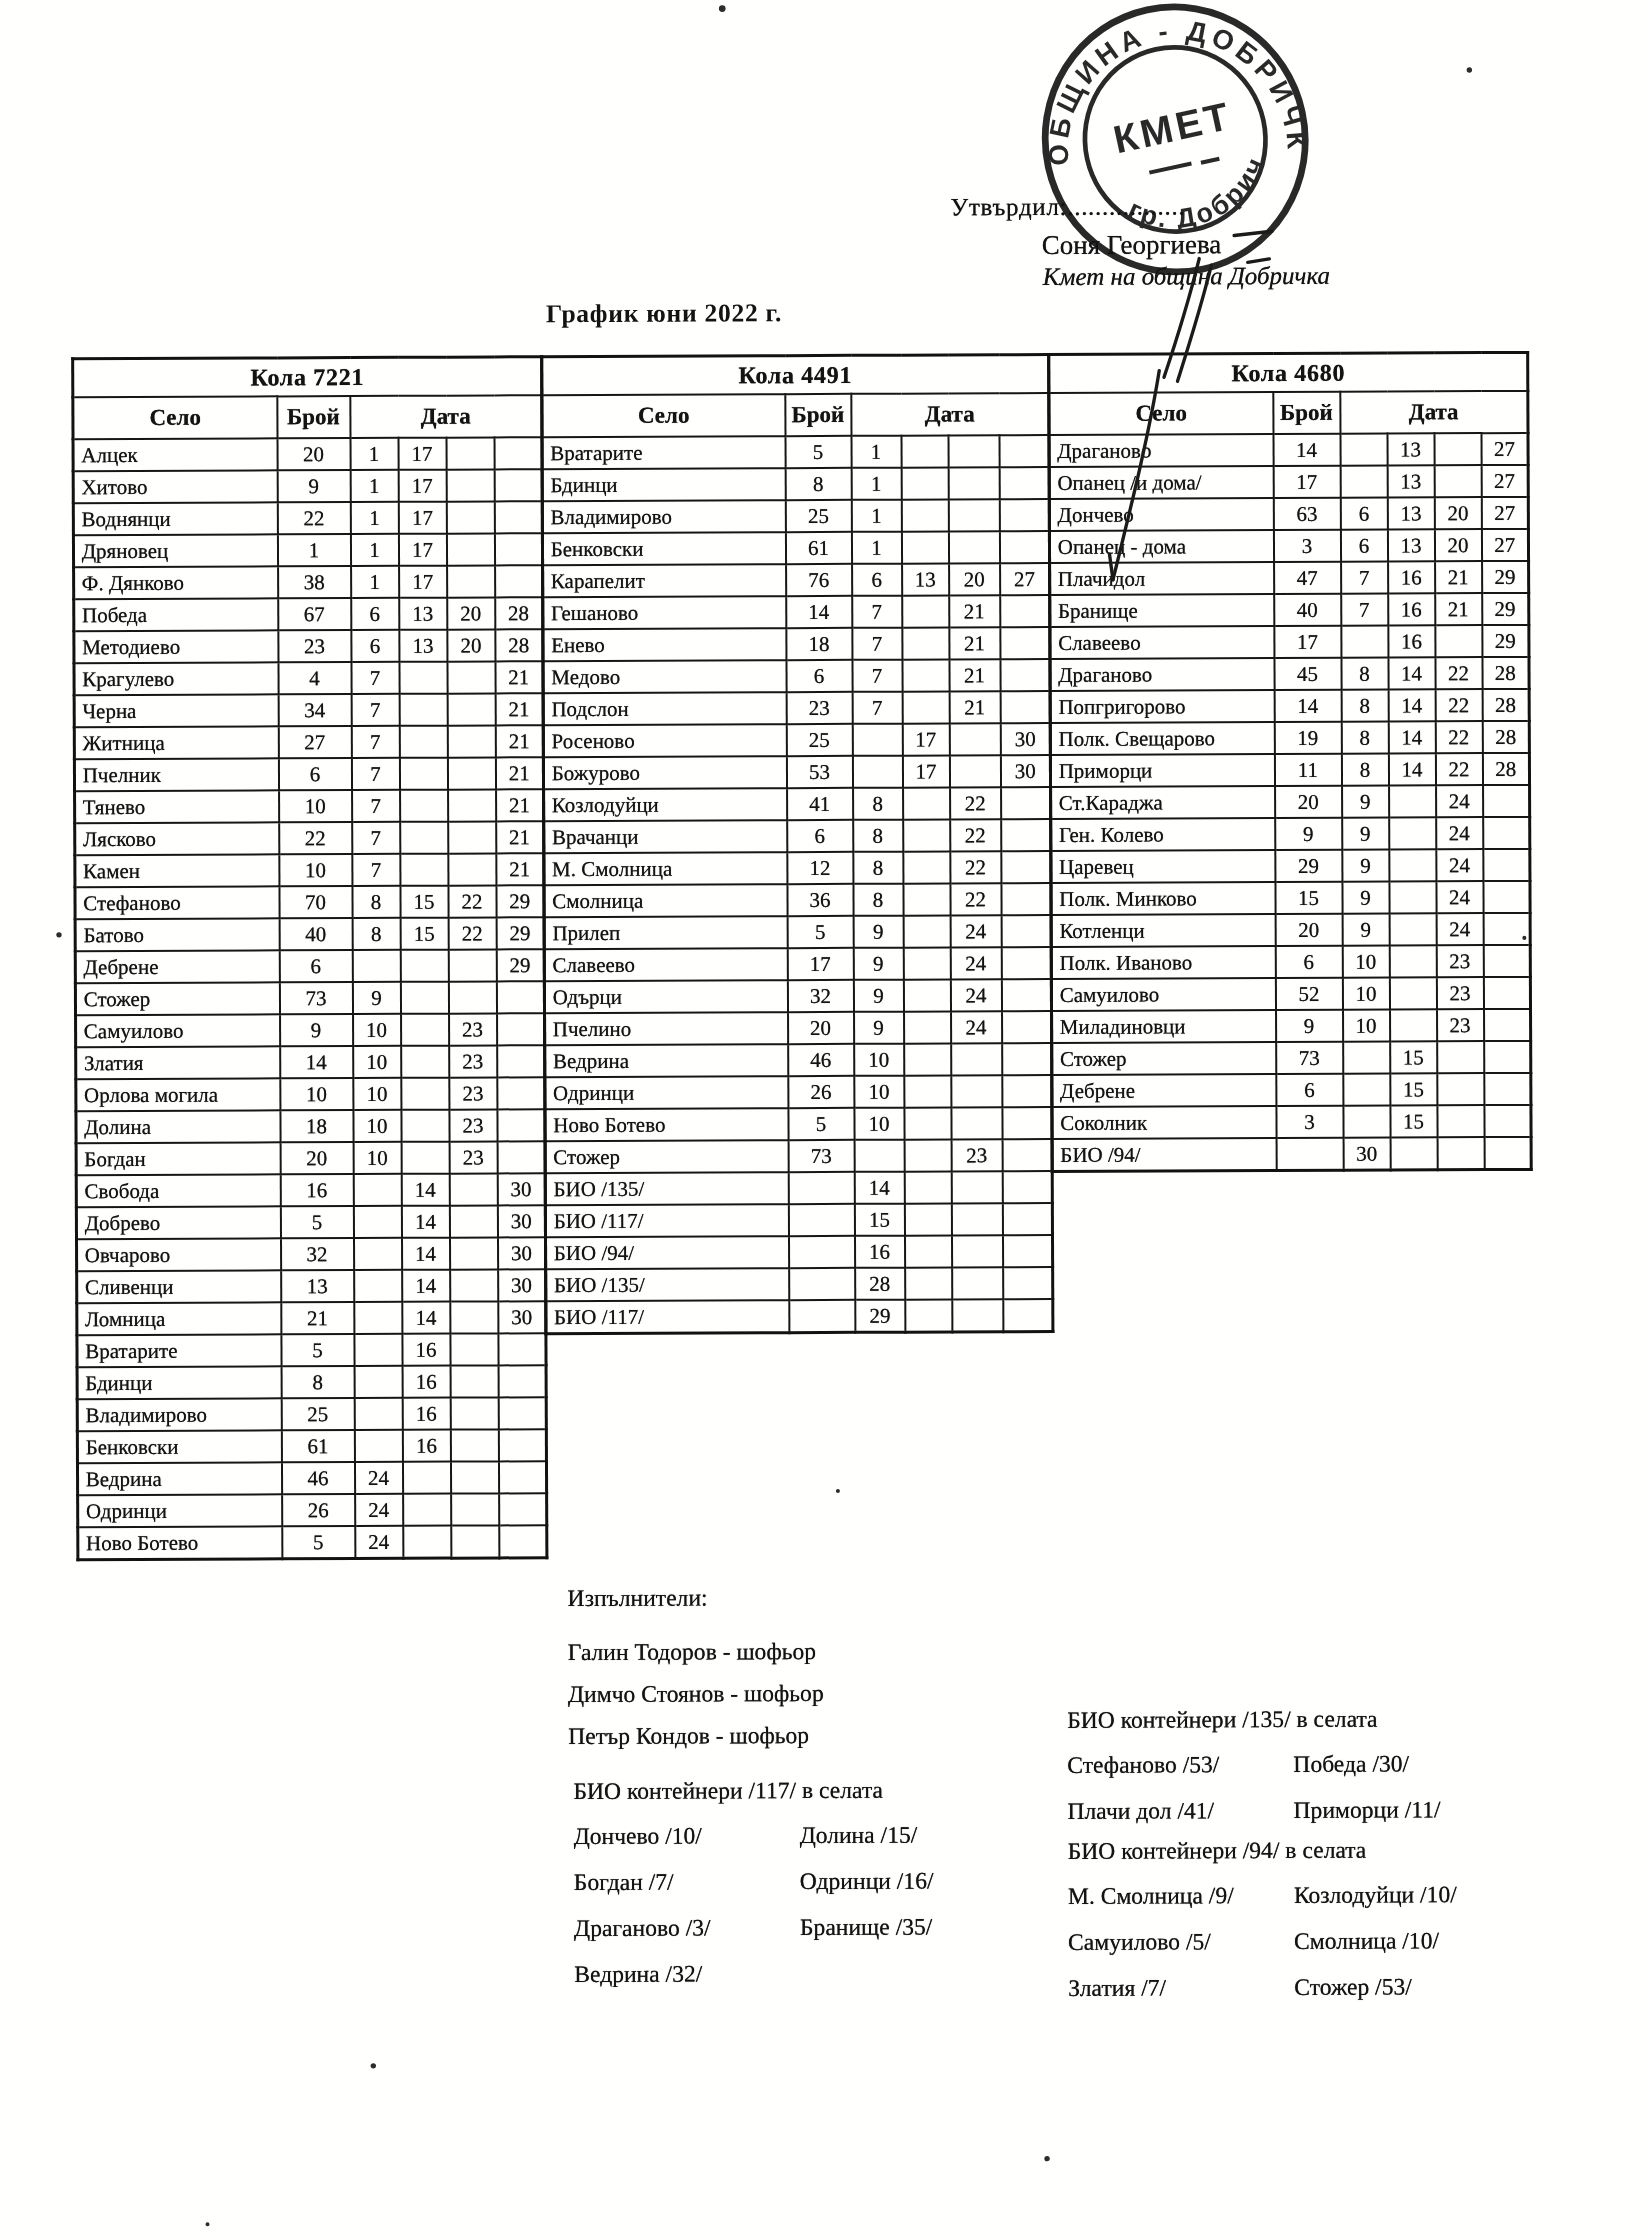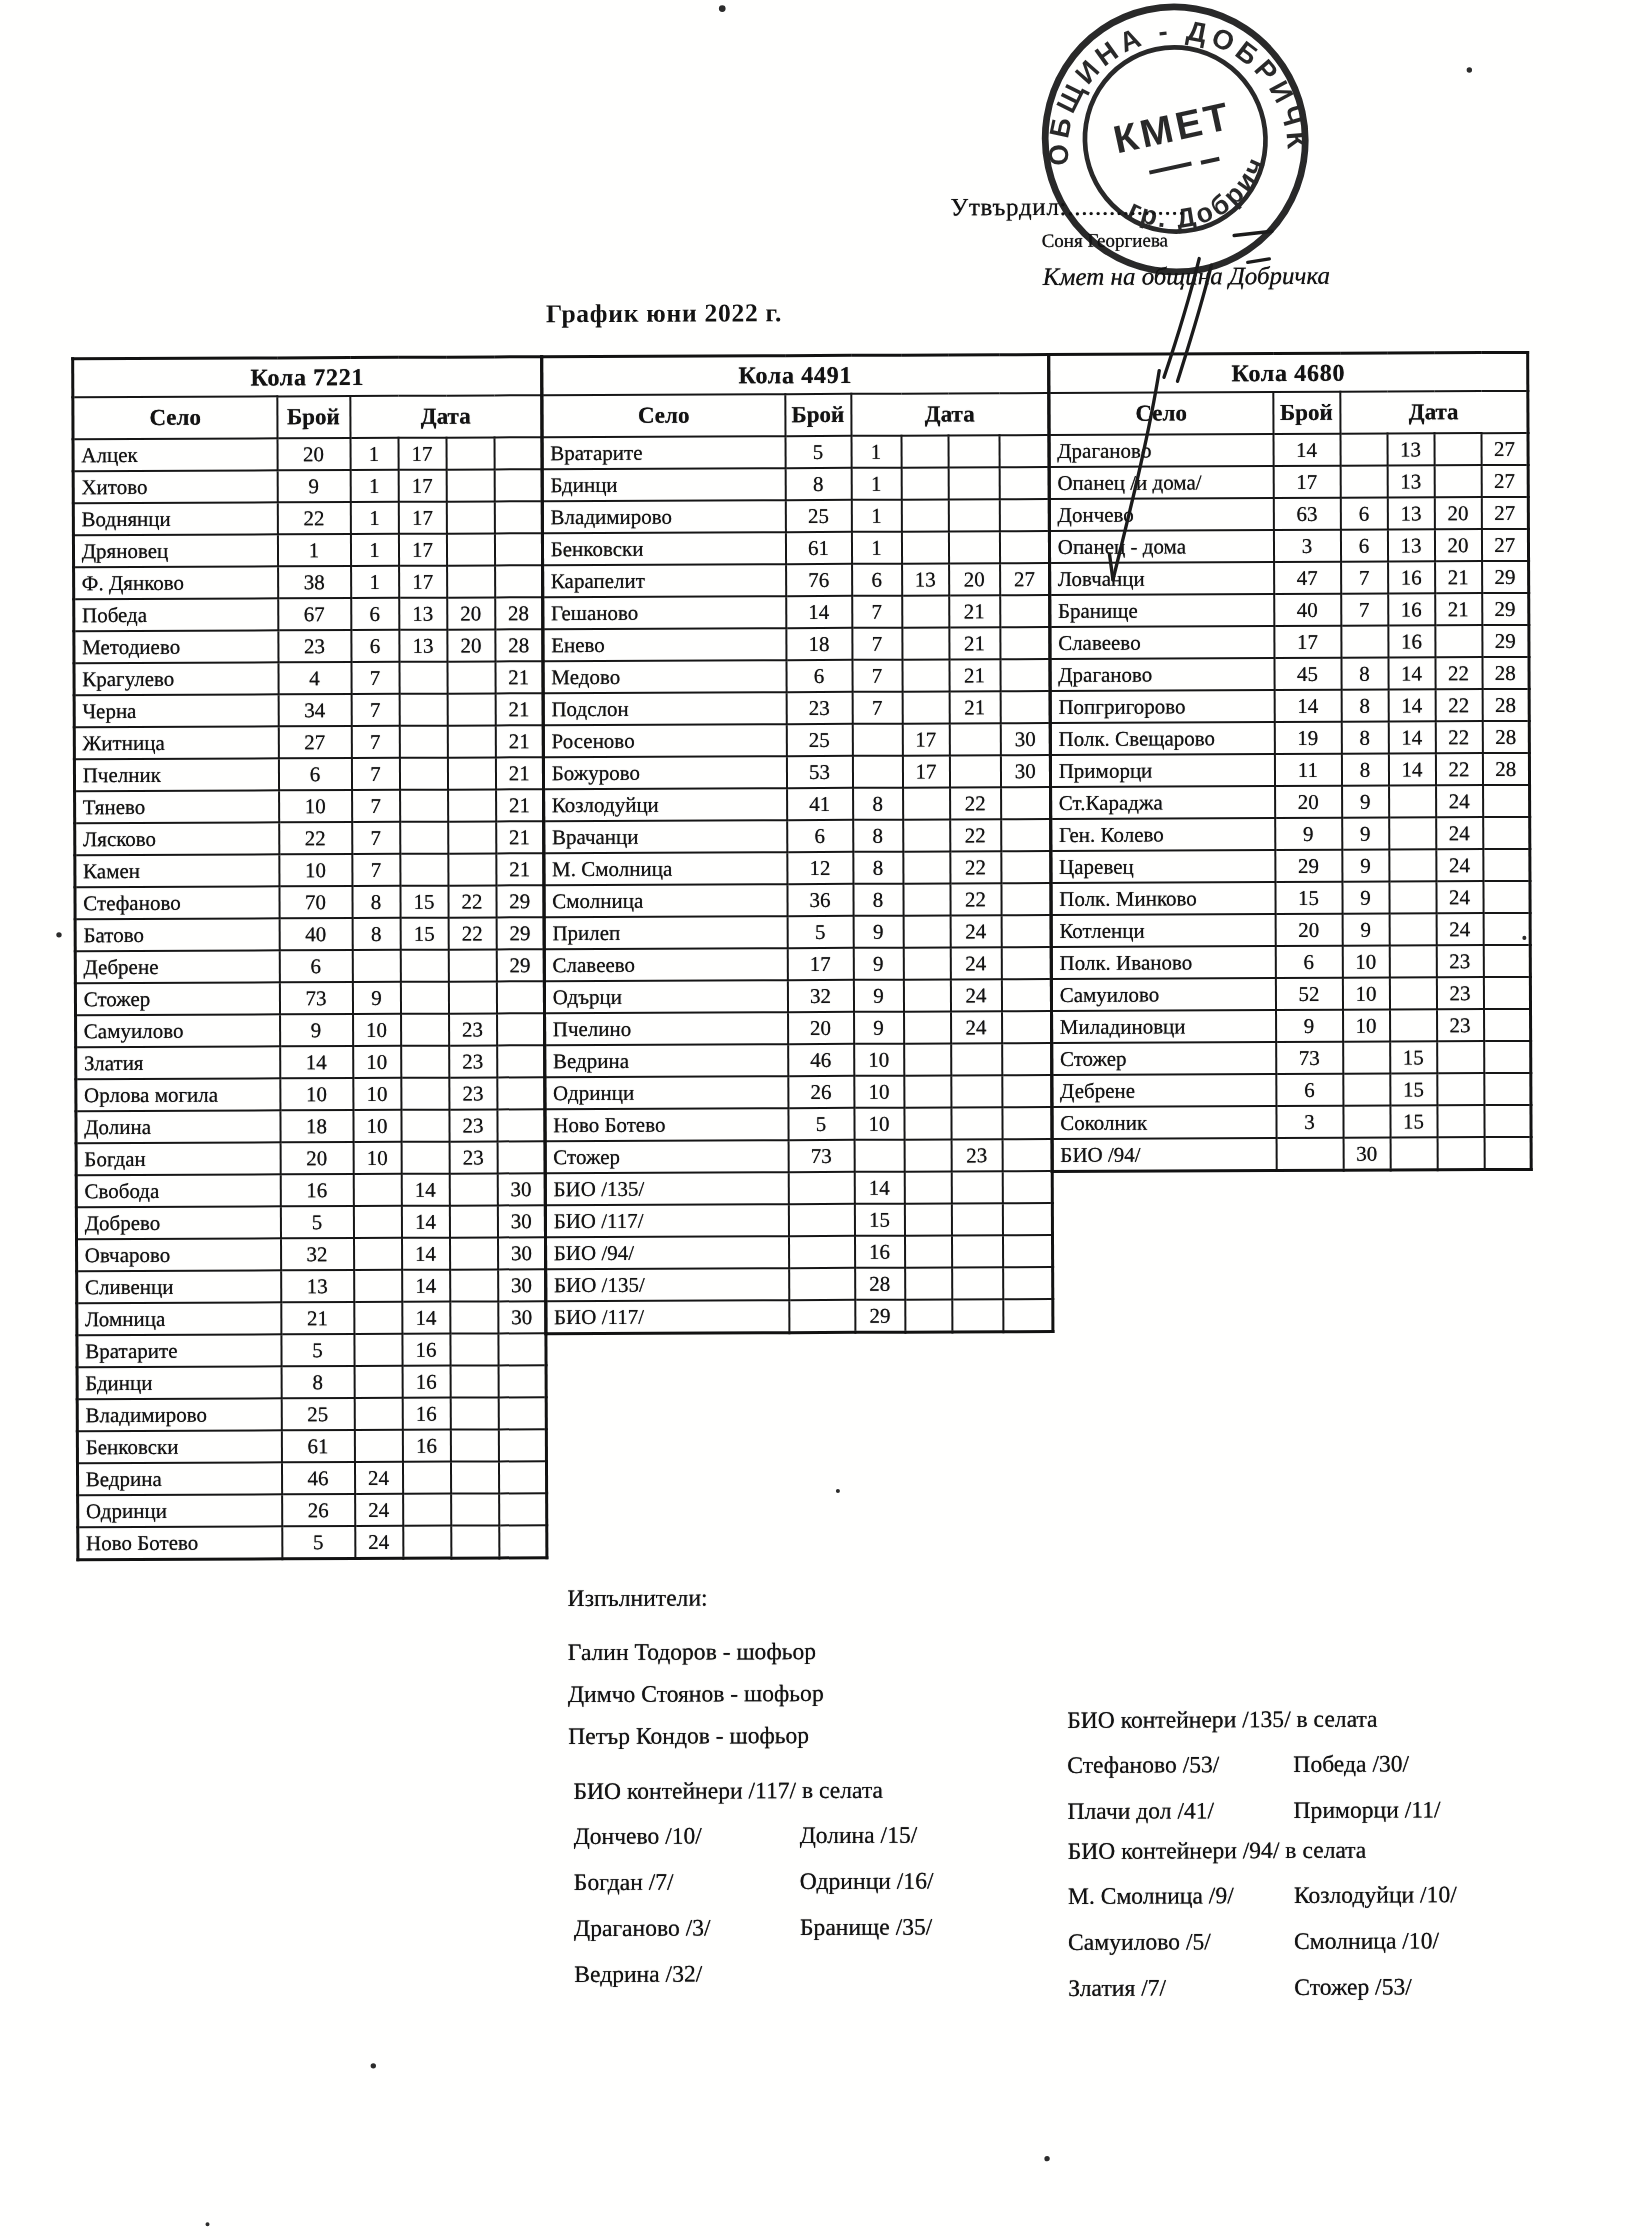--- a/index.html
+++ b/index.html
@@ -4,21 +4,21 @@
 <style>
   html,body { margin:0; padding:0; background:#ffffff; }
   .page {
     position:relative; width:1646px; height:2239px; background:#fffffe;
     font-family:"Liberation Serif","DejaVu Serif",serif; color:#131313; overflow:hidden;
   }
   .tilt { position:absolute; inset:0; transform:rotate(-0.25deg); transform-origin:50% 45%; }
 
   
   .approval-label { position:absolute; left:954px; top:194px; font-size:25px; letter-spacing:0.7px; }
-  .approval-name  { position:absolute; left:1045px; top:231px; font-size:19px; }
+  .approval-name  { position:absolute; left:1045px; top:231px; font-size:27px; }
   .approval-role  { position:absolute; left:1046px; top:264px; font-size:25px; font-style:italic; }
   .doc-title      { position:absolute; left:549px;  top:298px; font-size:25.6px; font-weight:bold; letter-spacing:0.7px; }
   .inkish { text-shadow:0 0 0.7px rgba(10,10,10,.85); }
 
   .stamp { position:absolute; left:1039px; top:1.3px; width:280px; height:280px; opacity:.92; }
 
   
   table.sched { position:absolute; top:354px; border-collapse:collapse; table-layout:fixed;
                 background:transparent; }
   #t1 { left:74px;  width:469px; }
@@ -674,21 +674,21 @@
           </tr>
           <tr>
             <td class="v">Опанец - дома</td>
             <td class="n">3</td>
             <td class="d">6</td>
             <td class="d">13</td>
             <td class="d">20</td>
             <td class="d">27</td>
           </tr>
           <tr>
-            <td class="v">Ловчанци</td>
+            <td class="v">Плачидол</td>
             <td class="n">47</td>
             <td class="d">7</td>
             <td class="d">16</td>
             <td class="d">21</td>
             <td class="d">29</td>
           </tr>
           <tr>
             <td class="v">Бранище</td>
             <td class="n">40</td>
             <td class="d">7</td>

